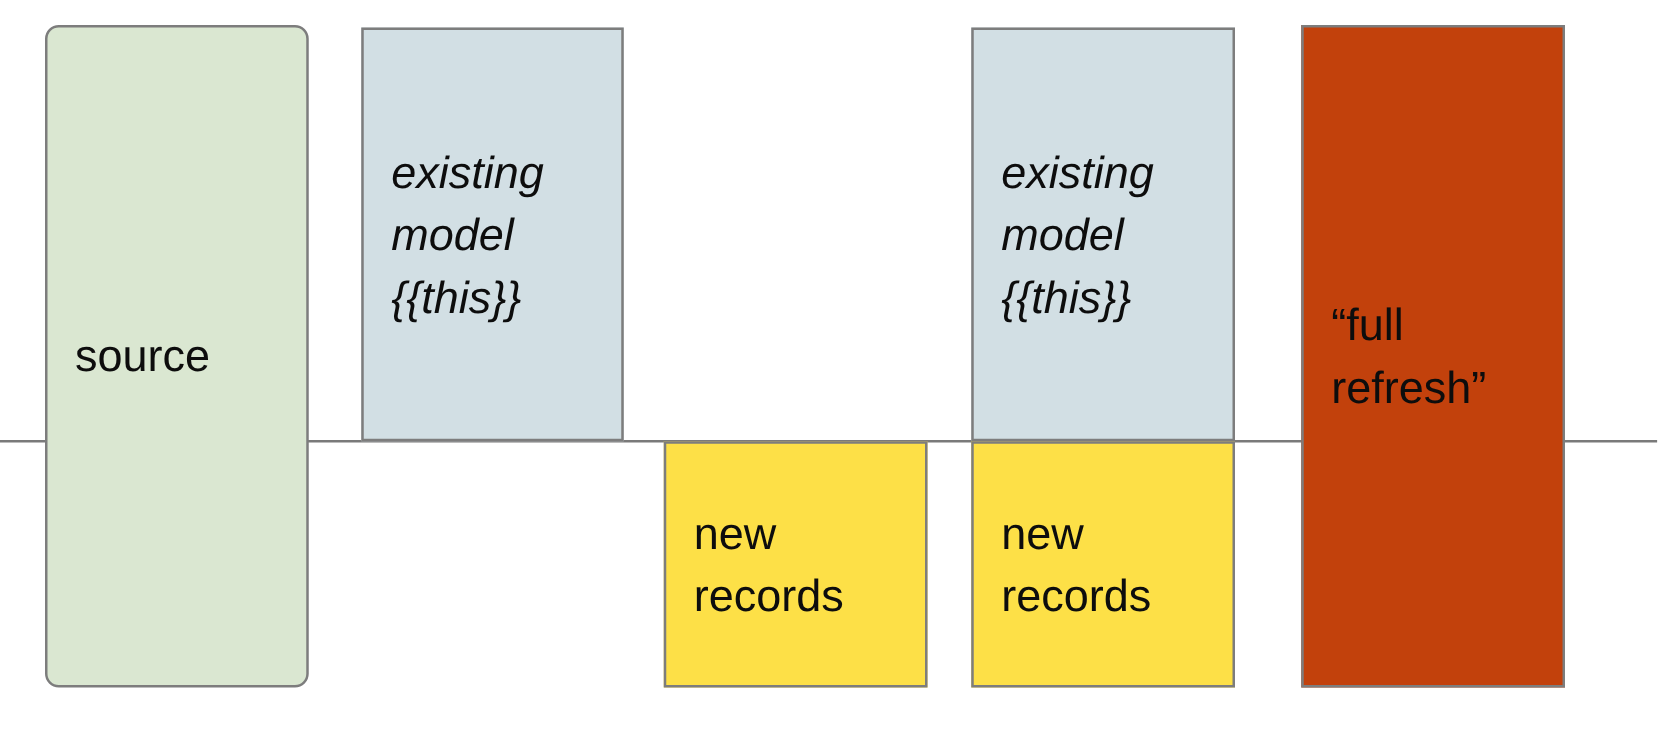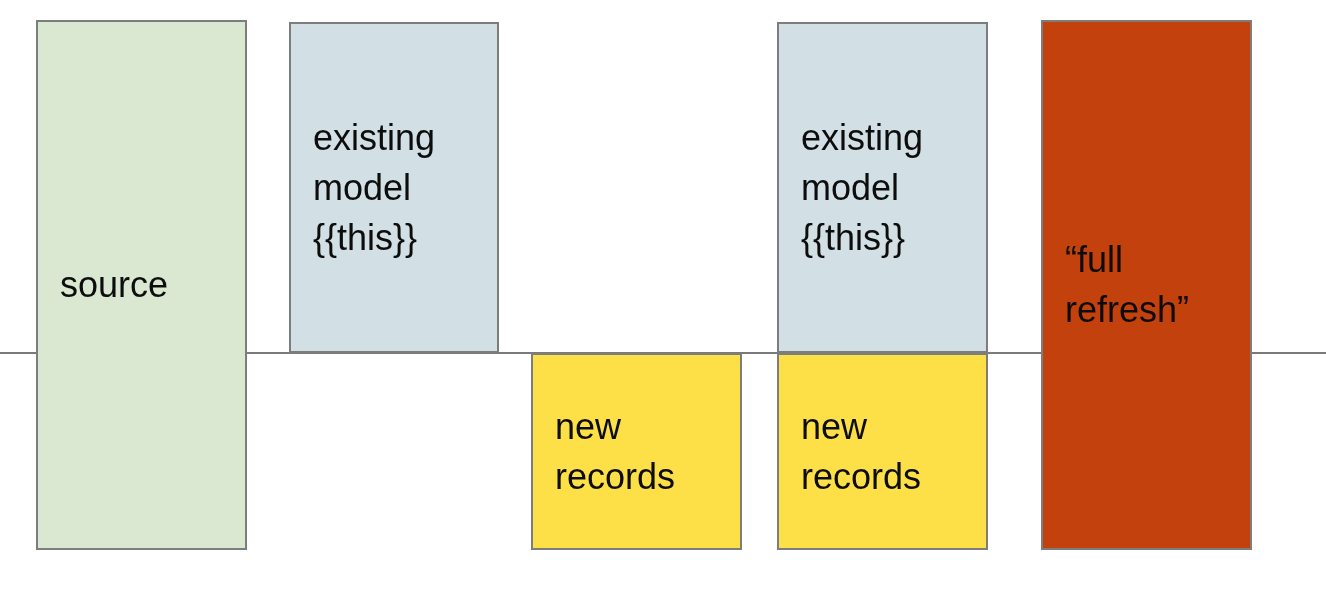--- a/index.html
+++ b/index.html
@@ -42,32 +42,32 @@
   .box-label {
     font-size: 36px;
     line-height: 50px;
     color: #0d0d0d;
     text-align: left;
     white-space: pre-line;
     letter-spacing: 0px;
     font-weight: 400;
   }
   .box--source   { background: #dae7d1; }
-  .box--model    { background: #d2dfe4; }
+  .box--model    { background: #d2dfe4; font-style: italic; }
   .box--new      { background: #fde047; }
   .box--refresh  { background: #c2410c; }
 </style>
 </head>
 <body>
 
 <div id="canvas">
 
   <div class="axis-line" style="top:352px;"></div>
 
-  <div class="box box--source" style="left:36px; top:20px; width:211px; height:530px;">
+  <div class="box box--source" style="left:36px; top:20px; width:211px; height:530px;border-radius:11px;">
     <div class="box-label">source</div>
   </div>
 
   <div class="box box--model" style="left:289px; top:22px; width:210px; height:331px;">
     <div class="box-label">existing
 model
 {{this}}</div>
   </div>
 
   <div class="box box--new" style="left:531px; top:353px; width:211px; height:197px;">

